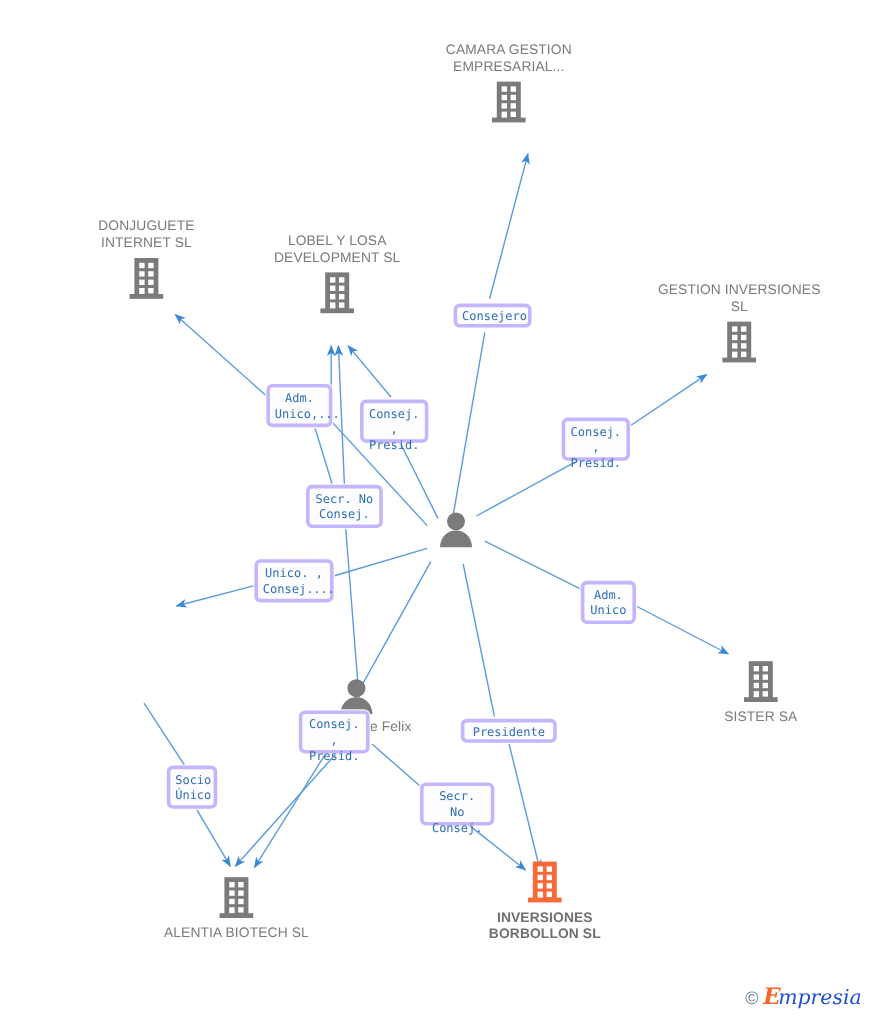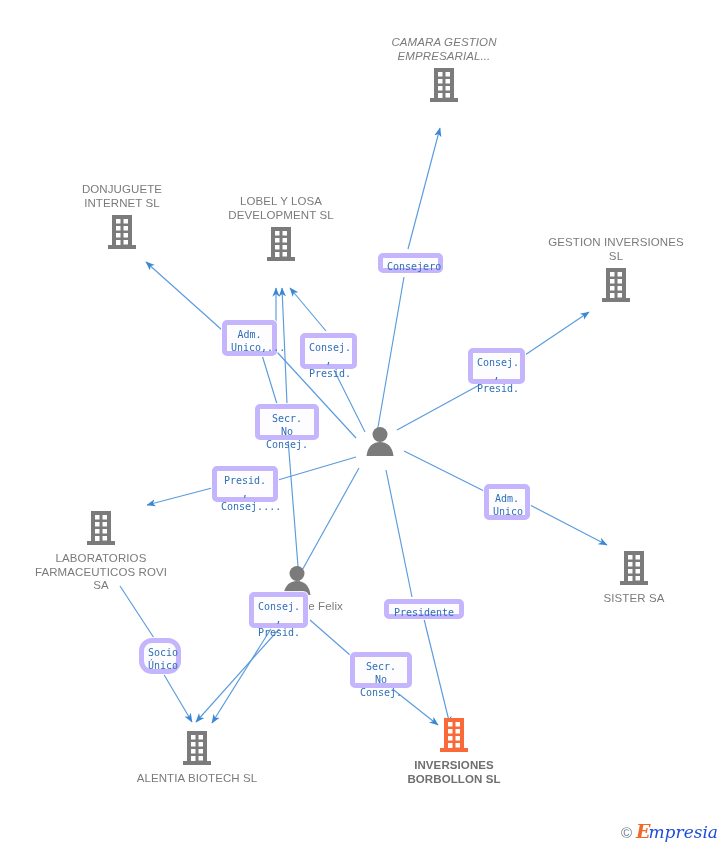--- a/index.html
+++ b/index.html
@@ -52,21 +52,21 @@
     line-height: 0;
   }
   .icon-wrap svg {
     display: inline-block;
     vertical-align: top;
   }
   
   .rel {
     position: absolute;
     box-sizing: border-box;
-    border: 5px solid #c4b5fd;
+    border: 3px solid #c4b5fd;
     border-radius: 5px;
     background: #fdfdff;
     color: #2f6fb5;
     font-family: "DejaVu Sans Mono", monospace;
     font-size: 10px;
     line-height: 13px;
     text-align: center;
     padding: 3px 4px 4px 4px;
     white-space: pre-line;
     box-shadow: 0 0 0 1px rgba(255,255,255,0.9);
@@ -150,21 +150,21 @@
 
       <line x1="310" y1="620" x2="350" y2="655"></line>
       <line x1="390" y1="687" x2="438" y2="725" marker-end="url(#arrowhead)"></line>
 
       <line x1="120" y1="586" x2="154" y2="638"></line>
       <line x1="163" y1="673" x2="192" y2="722" marker-end="url(#arrowhead)"></line>
 
     </g>
   </svg>
 
-  <div class="node" style="left:444px; top:36px;font-style:italic;">
+  <div class="node" style="left:424px; top:36px;">
     <div class="caption-top">CAMARA
 GESTION
 EMPRESARIAL...</div>
     <span class="icon-wrap">
       <svg width="30" height="40" viewBox="0 0 30 40">
         <rect x="5" y="3" width="20" height="32" fill="#7b7b7b"></rect>
         <rect x="1" y="33" width="28" height="4" fill="#7b7b7b"></rect>
         <rect x="9" y="7" width="4.5" height="4.5" fill="#fff"></rect>
         <rect x="16.5" y="7" width="4.5" height="4.5" fill="#fff"></rect>
         <rect x="9" y="14" width="4.5" height="4.5" fill="#fff"></rect>
@@ -228,39 +228,20 @@
         <rect x="9" y="14" width="4.5" height="4.5" fill="#fff"></rect>
         <rect x="16.5" y="14" width="4.5" height="4.5" fill="#fff"></rect>
         <rect x="9" y="21" width="4.5" height="4.5" fill="#fff"></rect>
         <rect x="16.5" y="21" width="4.5" height="4.5" fill="#fff"></rect>
         <rect x="9" y="28" width="4.5" height="5" fill="#fff"></rect>
         <rect x="16.5" y="28" width="4.5" height="4.5" fill="#fff"></rect>
       </svg>
     </span>
   </div>
 
-  <div class="node" style="left:101px; top:508px;">
-    <span class="icon-wrap">
-      <svg width="30" height="40" viewBox="0 0 30 40">
-        <rect x="5" y="3" width="20" height="32" fill="#7b7b7b"></rect>
-        <rect x="1" y="33" width="28" height="4" fill="#7b7b7b"></rect>
-        <rect x="9" y="7" width="4.5" height="4.5" fill="#fff"></rect>
-        <rect x="16.5" y="7" width="4.5" height="4.5" fill="#fff"></rect>
-        <rect x="9" y="14" width="4.5" height="4.5" fill="#fff"></rect>
-        <rect x="16.5" y="14" width="4.5" height="4.5" fill="#fff"></rect>
-        <rect x="9" y="21" width="4.5" height="4.5" fill="#fff"></rect>
-        <rect x="16.5" y="21" width="4.5" height="4.5" fill="#fff"></rect>
-        <rect x="9" y="28" width="4.5" height="5" fill="#fff"></rect>
-        <rect x="16.5" y="28" width="4.5" height="4.5" fill="#fff"></rect>
-      </svg>
-    </span>
-    <div class="caption-bottom">LABORATORIOS
-FARMACEUTICOS
-ROVI SA</div>
-  </div>
 
   <div class="node" style="left:634px; top:548px;">
     <span class="icon-wrap">
       <svg width="30" height="40" viewBox="0 0 30 40">
         <rect x="5" y="3" width="20" height="32" fill="#7b7b7b"></rect>
         <rect x="1" y="33" width="28" height="4" fill="#7b7b7b"></rect>
         <rect x="9" y="7" width="4.5" height="4.5" fill="#fff"></rect>
         <rect x="16.5" y="7" width="4.5" height="4.5" fill="#fff"></rect>
         <rect x="9" y="14" width="4.5" height="4.5" fill="#fff"></rect>
         <rect x="16.5" y="14" width="4.5" height="4.5" fill="#fff"></rect>
@@ -338,32 +319,32 @@
 
   <div class="rel" style="left:300px; top:333px; width:57px; height:36px;">Consej. ,
 Presid.</div>
 
   <div class="rel" style="left:468px; top:348px; width:57px; height:36px;">Consej. ,
 Presid.</div>
 
   <div class="rel" style="left:255px; top:404px; width:64px; height:36px;">Secr.  No
 Consej.</div>
 
-  <div class="rel" style="left:212px; top:466px; width:66px; height:36px;">Presid. ,
+  <div class="rel" style="left:212px; top:466px; width:66px; height:36px;">Unico. ,
 Consej....</div>
 
   <div class="rel" style="left:484px; top:484px; width:46px; height:36px;">Adm.
 Unico</div>
 
   <div class="rel" style="left:249px; top:592px; width:59px; height:36px;">Consej. ,
 Presid.</div>
 
   <div class="rel" style="left:384px; top:599px; width:80px; height:20px; line-height:12px;">Presidente</div>
 
-  <div class="rel" style="left:139px; top:638px; width:42px; height:36px;border-radius:13px;">Socio
+  <div class="rel" style="left:139px; top:638px; width:42px; height:36px;">Socio
 Único</div>
 
   <div class="rel" style="left:350px; top:652px; width:62px; height:36px;">Secr.  No
 Consej.</div>
 
   <div id="watermark">
     <span class="cmark">©</span>
     <span><span class="wm-e">E</span><span class="wm-rest">mpresia</span></span>
   </div>
 

